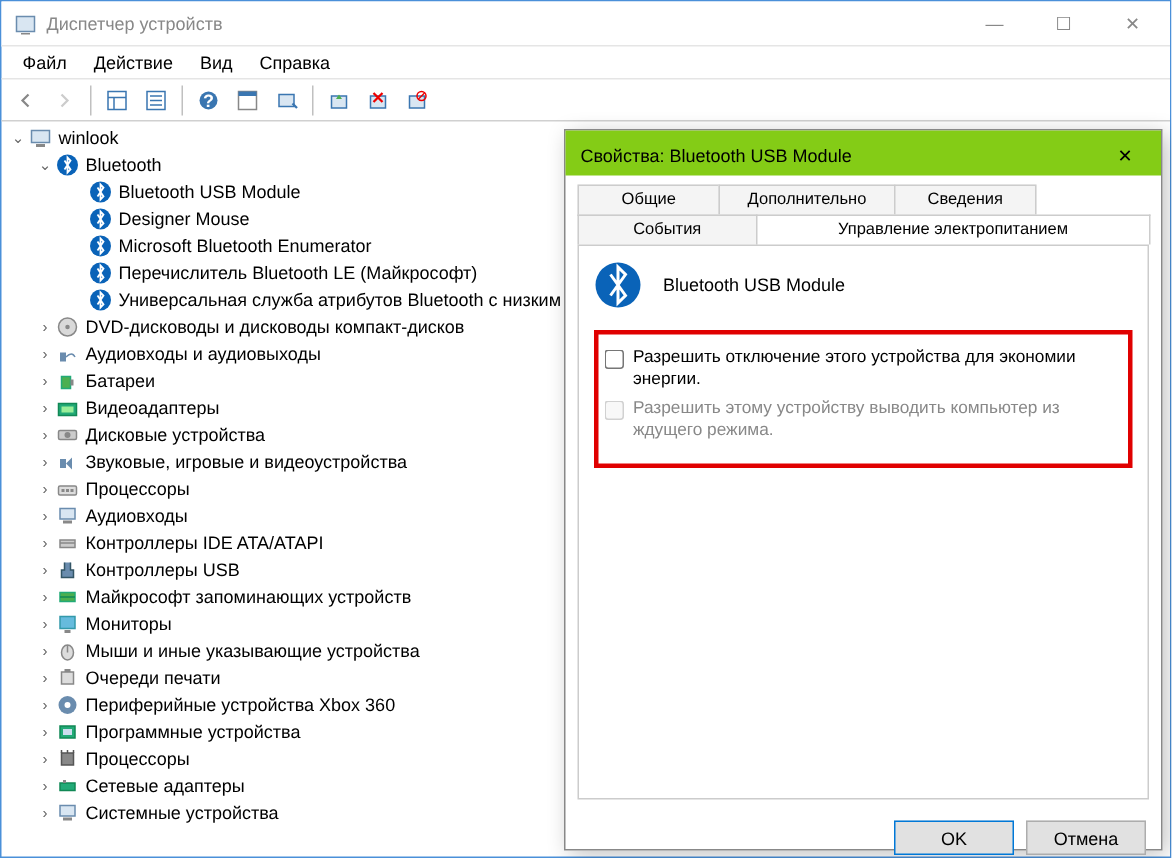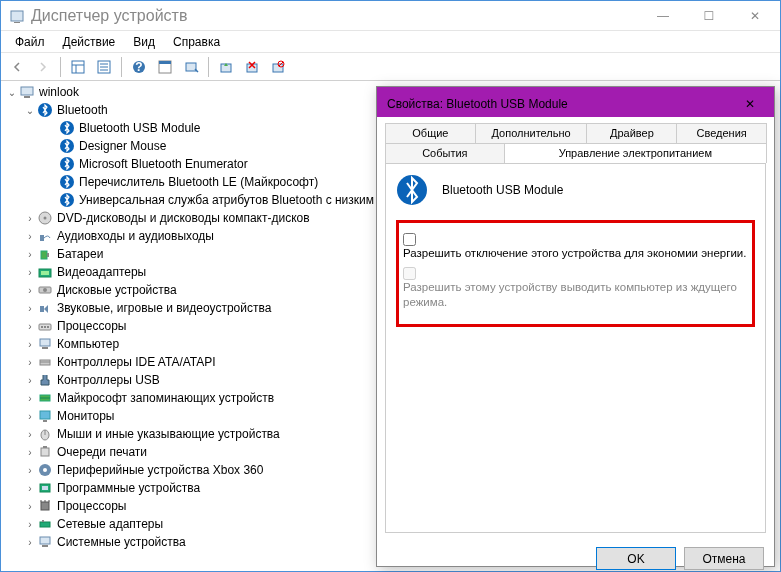--- a/index.html
+++ b/index.html
@@ -2,21 +2,21 @@
 <html><head>
 <meta charset="utf-8">
 <style>
 * { box-sizing: border-box; margin: 0; padding: 0; font-family: 'Segoe UI', Tahoma, sans-serif; font-size: 12px; }
 body { background: #fff; width: 781px; height: 572px; overflow: hidden; position: relative; }
 
 
 .main-window { width: 781px; height: 572px; border: 1px solid #4a90d9; background: #fff; }
 .titlebar { height: 30px; background: #fff; display: flex; align-items: center; padding: 0 2px 0 8px; border-bottom: 1px solid #e5e5e5; }
 .titlebar .app-icon { width: 16px; height: 16px; margin-right: 6px; }
-.titlebar .title { flex: 1; color: #888; font-size: 16px; }
+.titlebar .title { flex: 1; color: #888; font-size: 12px; }
 .win-btns { display: flex; }
 .win-btn { width: 46px; height: 29px; display: flex; align-items: center; justify-content: center; color: #888; cursor: default; }
 
 
 .menubar { height: 22px; display: flex; align-items: center; padding: 0 6px; gap: 2px; border-bottom: 1px solid #e5e5e5; }
 .menu-item { padding: 2px 8px; cursor: default; }
 
 
 .toolbar { height: 28px; display: flex; align-items: center; padding: 0 4px; gap: 2px; border-bottom: 1px solid #d0d0d0; }
 .tool-btn { width: 24px; height: 24px; display: flex; align-items: center; justify-content: center; border: 1px solid transparent; cursor: default; }
@@ -27,35 +27,35 @@
 .tree-node { display: flex; align-items: center; height: 18px; white-space: nowrap; cursor: default; }
 .expander { width: 14px; text-align: center; color: #666; font-size: 10px; user-select: none; }
 .tree-icon { width: 16px; height: 16px; margin-right: 4px; display: inline-flex; align-items: center; justify-content: center; }
 .tree-label { font-size: 12px; }
 .indent-0 { padding-left: 4px; }
 .indent-1 { padding-left: 22px; }
 .indent-3 { padding-left: 58px; }
 
 
 .dialog { position: absolute; left: 376px; top: 86px; width: 399px; height: 481px; background: #fff; border: 1px solid #888; box-shadow: 3px 3px 14px rgba(0,0,0,0.25); display: flex; flex-direction: column; }
-.dialog-titlebar { height: 30px; display: flex; align-items: center; padding: 4px 4px 0 10px; background: #a21caf; }
+.dialog-titlebar { height: 30px; display: flex; align-items: center; padding: 4px 4px 0 10px; background: #84cc16; }
 .dialog-title { flex: 1; font-size: 12px; }
 .dialog-close { width: 40px; height: 28px; display: flex; align-items: center; justify-content: center; cursor: default; }
 .dialog-body { flex: 1; padding: 6px 8px; }
 .tab-strip { display: flex; flex-wrap: wrap; }
 .tab-row { display: flex; width: 100%; }
 .tab { border: 1px solid #ccc; border-bottom: none; padding: 3px 0 4px 0; background: #fff; font-size: 11px; text-align: center; margin-right: -1px; cursor: default; }
 .tab.inactive { background: #f4f4f4; }
 .tab-row.back .tab { border-bottom: 1px solid #ccc; }
 .tab-row.front { margin-top: -1px; align-items: center; }
 .tab-content { border: 1px solid #ccc; height: 370px; padding: 10px; position: relative; }
 .device-header { display: flex; align-items: center; margin-bottom: 14px; }
 .device-name-txt { margin-left: 14px; font-size: 12px; }
 .highlight-box { border: 3px solid #e00000; padding: 8px 4px 10px 4px; }
-.check-row { display: flex; align-items: flex-start; margin-bottom: 4px; flex-direction: column; }
+.check-row { display: flex; align-items: flex-start; margin-bottom: 4px; }
 .check-row input { margin: 2px 6px 0 0; width: 13px; height: 13px; }
 .check-row.disabled { color: #888; }
 .check-label { font-size: 11.5px; line-height: 1.3; }
 .dialog-buttons { display: flex; justify-content: flex-end; padding: 8px 10px 10px 0; gap: 8px; border-top: 0; }
 .btn { min-width: 80px; height: 23px; border: 1px solid #adadad; background: #e1e1e1; font-size: 12px; cursor: default; display: flex; align-items: center; justify-content: center; padding: 0 14px; }
 .btn.default { border: 1px solid #0078d7; }
 
 
 svg { display: block; }
 </style>
@@ -296,21 +296,21 @@
           <span class="tree-label">Процессоры</span>
         </div>
         <div class="tree-node indent-1">
           <span class="expander">›</span>
           <span class="tree-icon">
             <svg width="16" height="16">
               <rect x="3" y="3" width="10" height="7" fill="#d9e6f2" stroke="#6a8cae"></rect>
               <rect x="5" y="11" width="6" height="2" fill="#888"></rect>
             </svg>
           </span>
-          <span class="tree-label">Компьютер</span>
+          <span class="tree-label">Аудиовходы</span>
         </div>
         <div class="tree-node indent-1">
           <span class="expander">›</span>
           <span class="tree-icon">
             <svg width="16" height="16">
               <rect x="3" y="6" width="10" height="5" fill="#ccc" stroke="#888"></rect>
               <line x1="3" y1="8" x2="13" y2="8" stroke="#888"></line>
             </svg>
           </span>
           <span class="tree-label">Контроллеры IDE ATA/ATAPI</span>
@@ -423,21 +423,20 @@
 <div class="dialog">
   <div class="dialog-titlebar">
     <span class="dialog-title">Свойства: Bluetooth USB Module</span>
     <div class="dialog-close">✕</div>
   </div>
   <div class="dialog-body">
     <div class="tab-strip">
       <div class="tab-row back">
         <div class="tab inactive" style="width:95px">Общие</div>
         <div class="tab inactive" style="width:118px">Дополнительно</div>
-        <div class="tab inactive" style="width:95px">Драйвер</div>
         <div class="tab inactive" style="width:95px">Сведения</div>
       </div>
       <div class="tab-row front">
         <div class="tab inactive" style="width:120px">События</div>
         <div class="tab" style="width:264px">Управление электропитанием</div>
       </div>
     </div>
     <div class="tab-content">
       <div class="device-header">
         <span>

